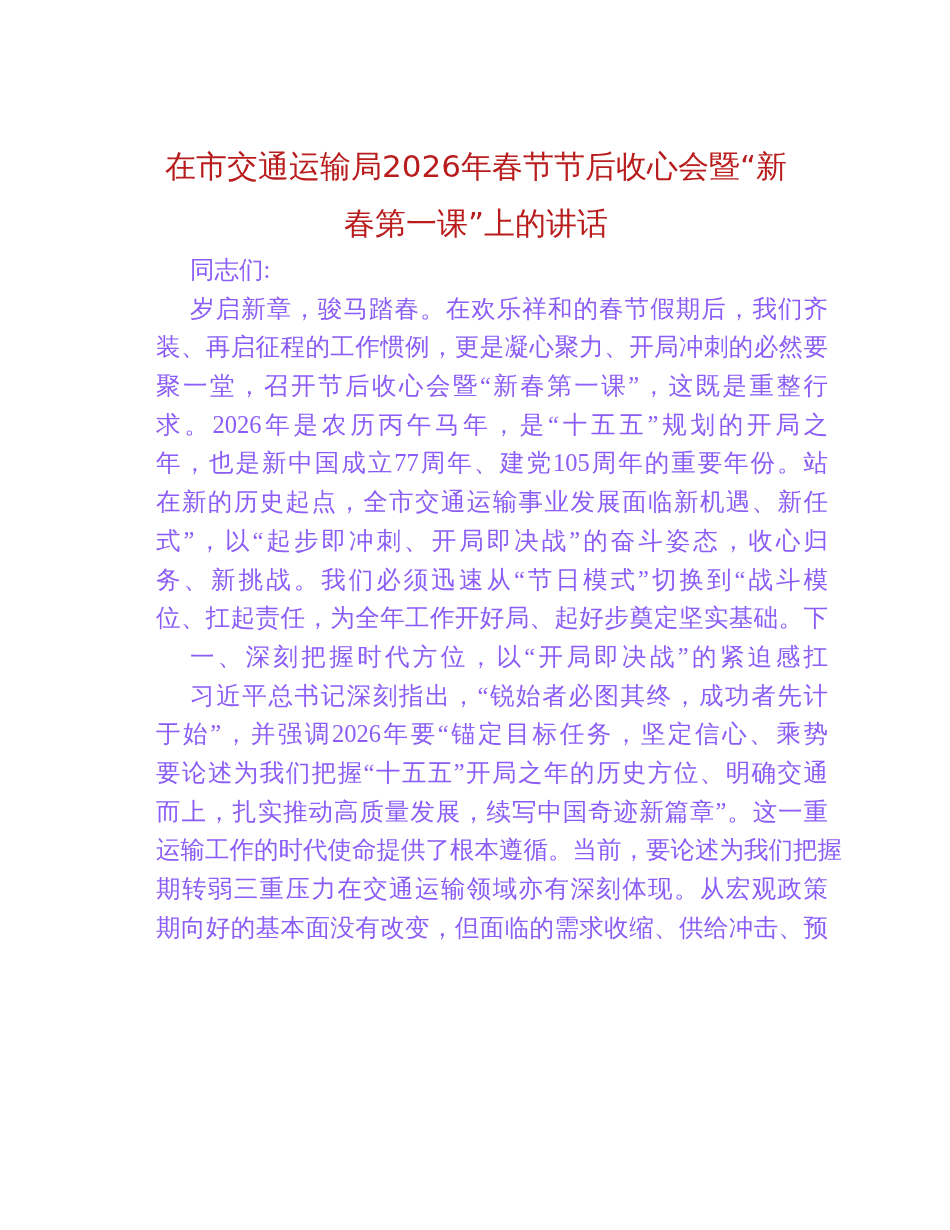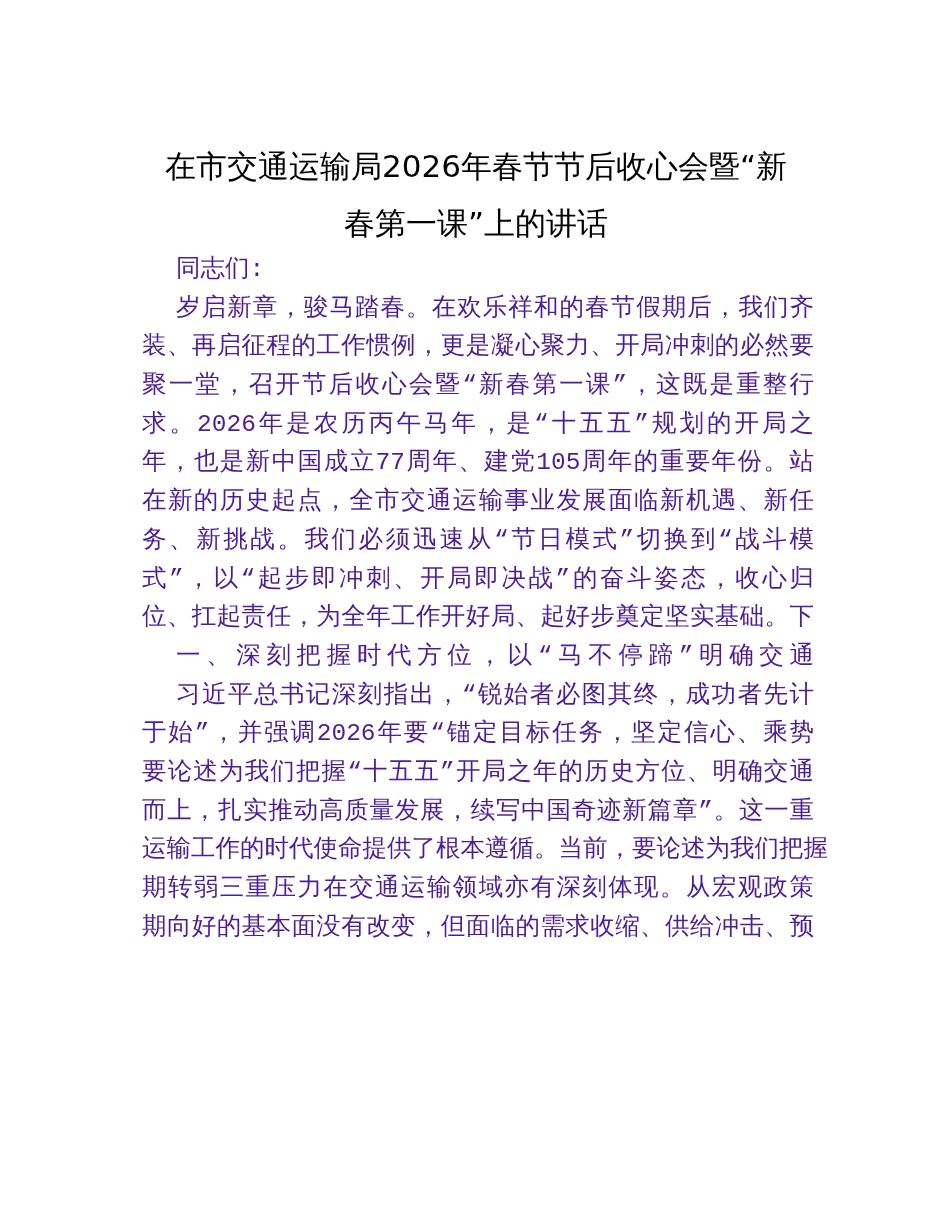--- a/index.html
+++ b/index.html
@@ -23,33 +23,33 @@
     .title {
       position: absolute;
       left: 0;
       width: 672px;
       top: 138px;
       text-align: center;
       font-family: "DejaVu Sans", sans-serif;
       font-size: 31px;
       line-height: 57px;
       font-weight: normal;
-      color: #000000;
+      color: #b91c1c;
       margin: 0;
     }
     .title span { display: block; white-space: nowrap; }
     .body {
       position: absolute;
-      left: 2px;
+      left: 16px;
       top: 251px;
       width: 672px;
-      font-family: Liberation Mono, monospace;
+      font-family: Liberation Serif, serif;
       font-size: 24.5px;
       line-height: 38.7px;
-      color: #4c1d95;
+      color: #8b5cf6;
     }
     .line {
       display: block;
       white-space: nowrap;
       text-align: justify;
       text-align-last: justify;
       height: 38.7px;
     }
     .line.indent { padding-left: 34px; }
     .line.last { text-align-last: left; }
@@ -66,27 +66,27 @@
   <div class="body">
     <span class="line indent last">同志们:</span>
 
     <div>
       <span class="line indent">岁启新章，骏马踏春。在欢乐祥和的春节假期后，我们齐</span>
       <span class="line">装、再启征程的工作惯例，更是凝心聚力、开局冲刺的必然要</span>
       <span class="line">聚一堂，召开节后收心会暨“新春第一课”，这既是重整行</span>
       <span class="line">求。2026年是农历丙午马年，是“十五五”规划的开局之</span>
       <span class="line">年，也是新中国成立77周年、建党105周年的重要年份。站</span>
       <span class="line">在新的历史起点，全市交通运输事业发展面临新机遇、新任</span>
+      <span class="line">式”，以“起步即冲刺、开局即决战”的奋斗姿态，收心归</span>
       <span class="line">务、新挑战。我们必须迅速从“节日模式”切换到“战斗模</span>
-      <span class="line">式”，以“起步即冲刺、开局即决战”的奋斗姿态，收心归</span>
       <span class="line">位、扛起责任，为全年工作开好局、起好步奠定坚实基础。下</span>
     </div>
 
     <div>
-      <span class="line indent">一、深刻把握时代方位，以“马不停蹄”明确交通</span>
+      <span class="line indent">一、深刻把握时代方位，以“开局即决战”的紧迫感扛</span>
     </div>
 
     <div>
       <span class="line indent">习近平总书记深刻指出，“锐始者必图其终，成功者先计</span>
       <span class="line">于始”，并强调2026年要“锚定目标任务，坚定信心、乘势</span>
       <span class="line">要论述为我们把握“十五五”开局之年的历史方位、明确交通</span>
       <span class="line">而上，扎实推动高质量发展，续写中国奇迹新篇章”。这一重</span>
       <span class="line">运输工作的时代使命提供了根本遵循。当前，要论述为我们把握</span>
       <span class="line">期转弱三重压力在交通运输领域亦有深刻体现。从宏观政策</span>
       <span class="line">期向好的基本面没有改变，但面临的需求收缩、供给冲击、预</span>

